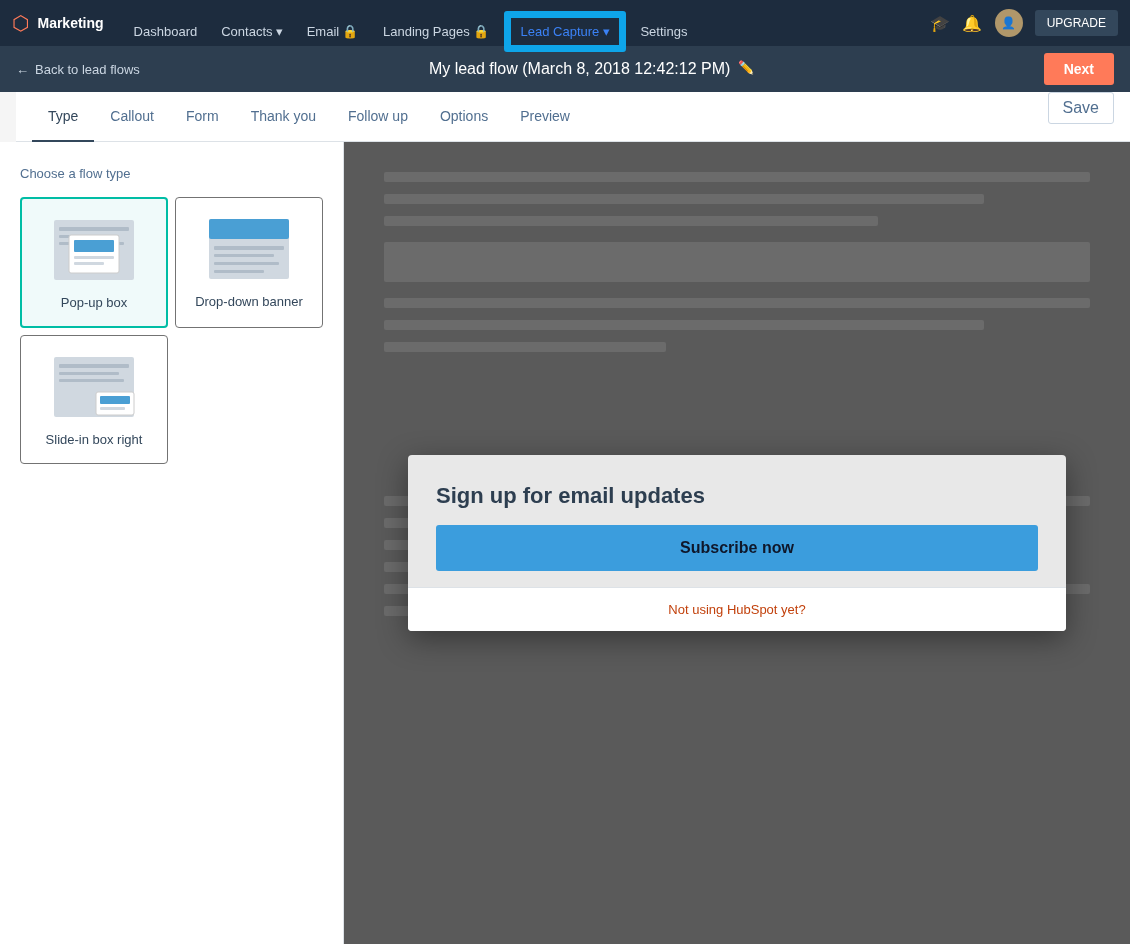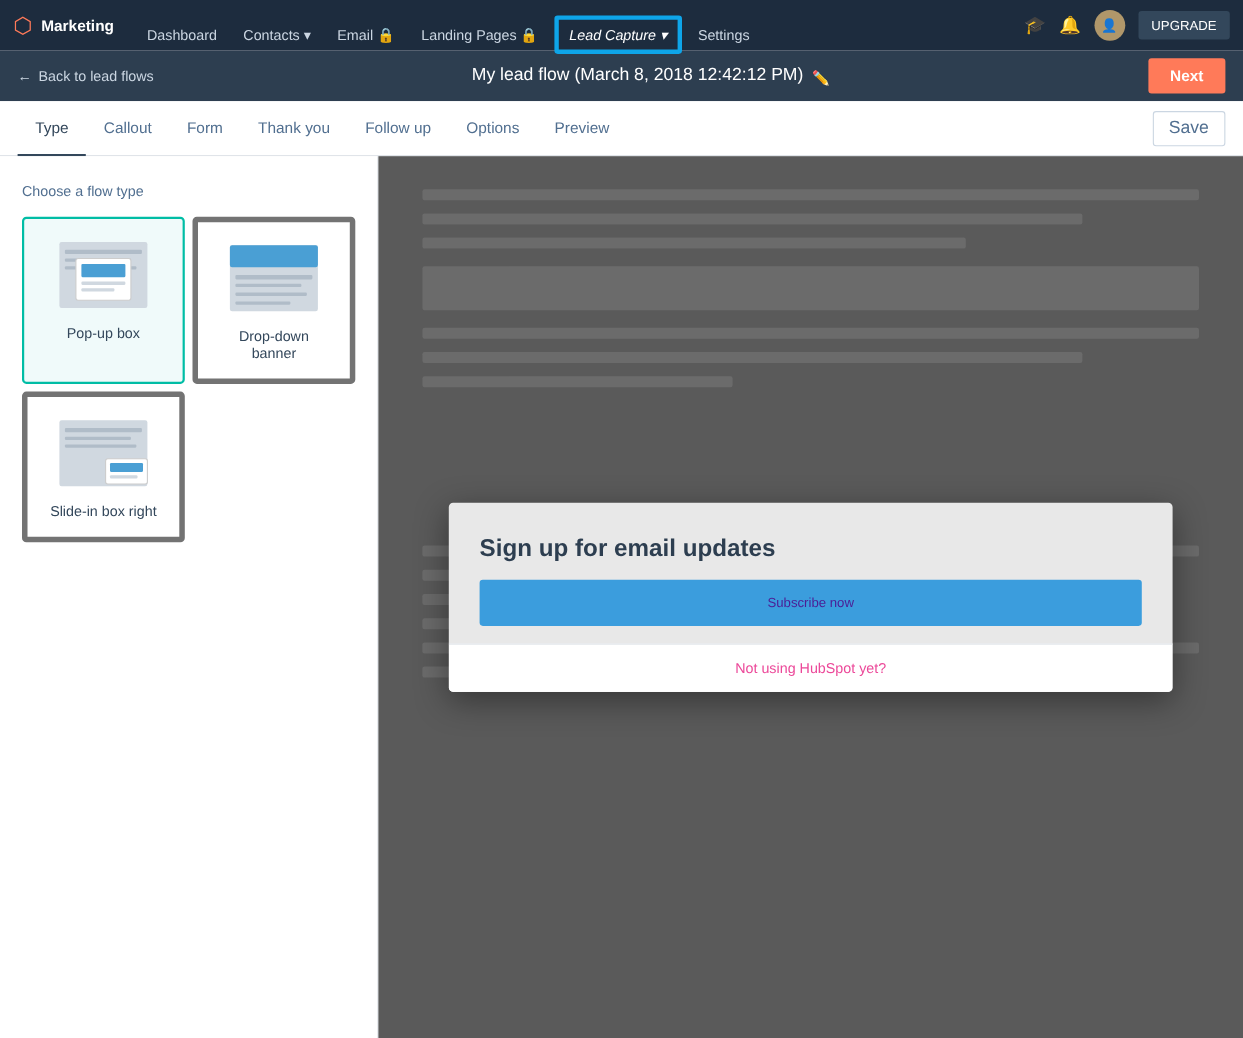--- a/index.html
+++ b/index.html
@@ -37,24 +37,23 @@
       padding: 6px 10px;
       border-radius: 3px;
       cursor: pointer;
       font-size: 13px;
       display: flex;
       align-items: center;
       gap: 4px;
       margin-top: 16px;
     }
     .nav-item.active {
-      border: 4px solid #0ea5e9;
-      color: #ffffff;
-      border-radius: 3px;
-      font-style: italic;
+      border: 7px solid #0ea5e9;
+      color: #3b82f6;
+      border-radius: 3px;
     }
     .nav-right {
       display: flex;
       align-items: center;
       gap: 12px;
     }
     .nav-icon-btn {
       color: #cbd6e2;
       font-size: 16px;
       cursor: pointer;
@@ -100,21 +99,21 @@
       cursor: pointer;
       text-decoration: none;
     }
     .flow-title {
       flex: 1;
       text-align: center;
       color: #fff;
       font-size: 16px;
       font-weight: 500;
       display: flex;
-      align-items: flex-end;
+      align-items: flex-start;
       justify-content: center;
       gap: 8px;
     }
     .edit-icon {
       color: #7c98b6;
       font-size: 13px;
       cursor: pointer;
     }
     .next-btn {
       background: #ff7a59;
@@ -125,23 +124,24 @@
       font-size: 14px;
       font-weight: 600;
       cursor: pointer;
     }
 
     
     .tabs-bar {
       background: #fff;
       border-bottom: 1px solid #dde2e7;
       display: flex;
-      align-items: center;
+      align-items: flex-start;
       padding: 0 16px;
       height: 50px;
+      margin-left: 16px;
     }
     .tabs-list {
       display: flex;
       flex: 1;
       align-items: center;
     }
     .tab-item {
       padding: 0 16px;
       height: 50px;
       display: flex;
@@ -185,21 +185,21 @@
       font-size: 13px;
       color: #516f90;
       margin-bottom: 16px;
     }
     .flow-types-grid {
       display: grid;
       grid-template-columns: 1fr 1fr;
       gap: 7px;
     }
     .flow-type-card {
-      border: 5px solid #737373;
+      border: 1px solid #737373;
       border-radius: 4px;
       padding: 16px;
       cursor: pointer;
       display: flex;
       flex-direction: column;
       align-items: center;
       gap: 10px;
       background: #fff;
     }
     .flow-type-card.selected {
@@ -284,34 +284,34 @@
       padding: 28px 28px 16px 28px;
     }
     .popup-title {
       font-size: 22px;
       font-weight: 700;
       color: #2d3e50;
       margin-bottom: 16px;
     }
     .subscribe-btn {
       background: #3b9ddd;
-      color: #4c1d95;
+      color: #0f172a;
       border: none;
       width: 100%;
       padding: 14px;
-      font-size: 12px;
-      font-weight: 400;
+      font-size: 16px;
+      font-weight: 700;
       border-radius: 3px;
       cursor: pointer;
     }
     .popup-footer {
       background: #fff;
       padding: 14px 28px;
       text-align: center;
-      color: #ec4899;
+      color: #c2410c;
       font-size: 13px;
       border-top: 1px solid #dde2e7;
     }
   </style>
 </head>
 <body>
 
 <nav class="top-nav">
   <span class="top-nav-logo">⬡</span>
   <span class="top-nav-brand">Marketing</span>

